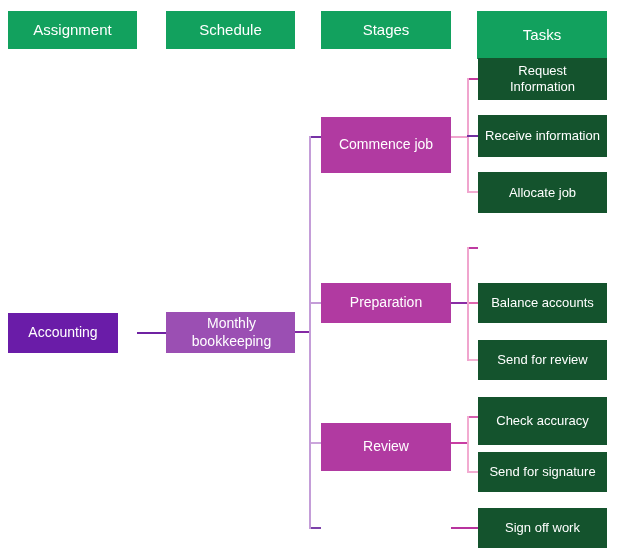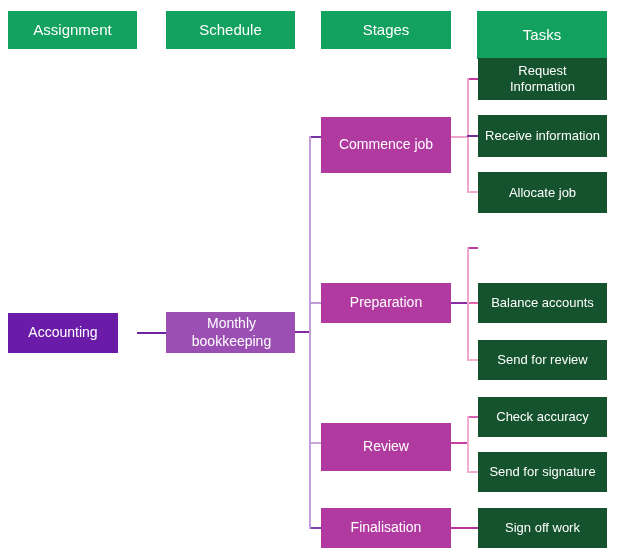--- a/index.html
+++ b/index.html
@@ -37,28 +37,27 @@
   <div class="box header" style="left:321px;top:11px;width:130px;height:38px;">Stages</div>
   <div class="box header" style="left:477px;top:11px;width:130px;height:48px;">Tasks</div>
 
   <div class="box assignment" style="left:8px;top:313px;width:110px;height:40px;">Accounting</div>
 
   <div class="box schedule" style="left:166px;top:312px;width:129px;height:41px;padding-left:8px;">Monthly bookkeeping</div>
 
   <div class="box stage" style="left:321px;top:117px;width:130px;height:56px;">Commence job</div>
   <div class="box stage" style="left:321px;top:283px;width:130px;height:40px;">Preparation</div>
   <div class="box stage" style="left:321px;top:423px;width:130px;height:48px;">Review</div>
-  <div class="box stage" style="left:321px;top:508px;width:130px;height:40px;">Finalisation</div>
 
   <div class="box task" style="left:478px;top:58px;width:129px;height:42px;">Request Information</div>
   <div class="box task" style="left:478px;top:115px;width:129px;height:42px;">Receive information</div>
   <div class="box task" style="left:478px;top:172px;width:129px;height:41px;">Allocate job</div>
   <div class="box task" style="left:478px;top:283px;width:129px;height:40px;">Balance accounts</div>
   <div class="box task" style="left:478px;top:340px;width:129px;height:40px;">Send for review</div>
-  <div class="box task" style="left:478px;top:397px;width:129px;height:40px;">Check accuracy</div>
+  <div class="box task" style="left:478px;top:397px;width:129px;height:48px;">Check accuracy</div>
   <div class="box task" style="left:478px;top:452px;width:129px;height:40px;">Send for signature</div>
   <div class="box task" style="left:478px;top:508px;width:129px;height:40px;">Sign off work</div>
 
   <div class="line" style="left:137px;top:332px;width:29px;height:2px;background:#6F22A2;"></div>
 
   <div class="line" style="left:295px;top:331px;width:15px;height:2px;background:#8429A4;"></div>
   <div class="line" style="left:309px;top:136px;width:2px;height:393px;background:#C49DD8;"></div>
   <div class="line" style="left:311px;top:136px;width:10px;height:2px;background:#7633A6;"></div>
   <div class="line" style="left:311px;top:302px;width:10px;height:2px;background:#C49DD8;"></div>
   <div class="line" style="left:311px;top:442px;width:10px;height:2px;background:#CBA6DC;"></div>

